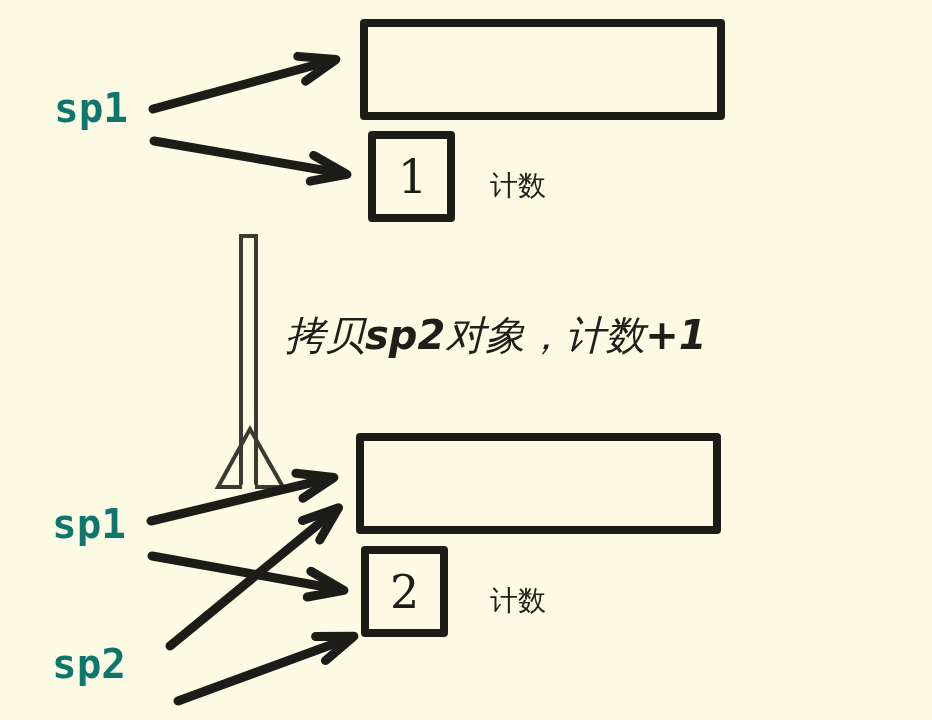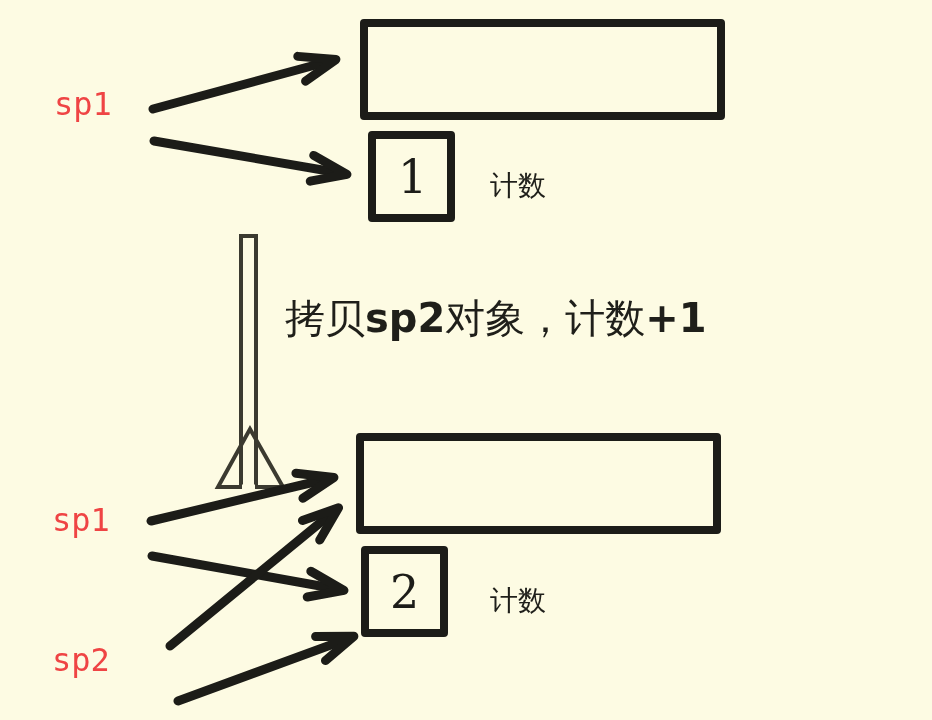--- a/index.html
+++ b/index.html
@@ -18,23 +18,23 @@
   svg.layer {
     position: absolute;
     left: 0;
     top: 0;
     width: 932px;
     height: 720px;
   }
   .ptr-label {
     position: absolute;
     font-family: "DejaVu Sans Mono", monospace;
-    font-size: 32px;
-    font-weight: 400;
-    color: #ef4444;
+    font-size: 41px;
+    font-weight: 700;
+    color: #0f766e;
     letter-spacing: 0px;
     white-space: nowrap;
     line-height: 1;
   }
   .cjk-label {
     position: absolute;
     font-family: "DejaVu Serif", serif;
     font-size: 28px;
     color: #1f1f1a;
     white-space: nowrap;
@@ -115,21 +115,21 @@
       <use href="#ahead" transform="translate(352,637) rotate(-20.1)"></use>
     </g>
   </svg>
 
   <div class="ptr-label" style="left:54px; top:88px;">sp1</div>
 
   <div class="box-value" style="left:398px; top:154px;">1</div>
 
   <div class="cjk-label" style="left:490px; top:172px;">计数</div>
 
-  <div class="step-caption" style="left:285px; top:298px;">
+  <div class="step-caption" style="left:285px; top:315px;font-style:italic;">
     <span>拷贝</span><span class="mono-strong">sp2</span><span>对象，计数</span><span class="mono-strong">+1</span>
   </div>
 
   <div class="ptr-label" style="left:52px; top:504px;">sp1</div>
 
   <div class="ptr-label" style="left:52px; top:644px;">sp2</div>
 
   <div class="box-value" style="left:390px; top:569px;">2</div>
 
   <div class="cjk-label" style="left:490px; top:587px;">计数</div>

